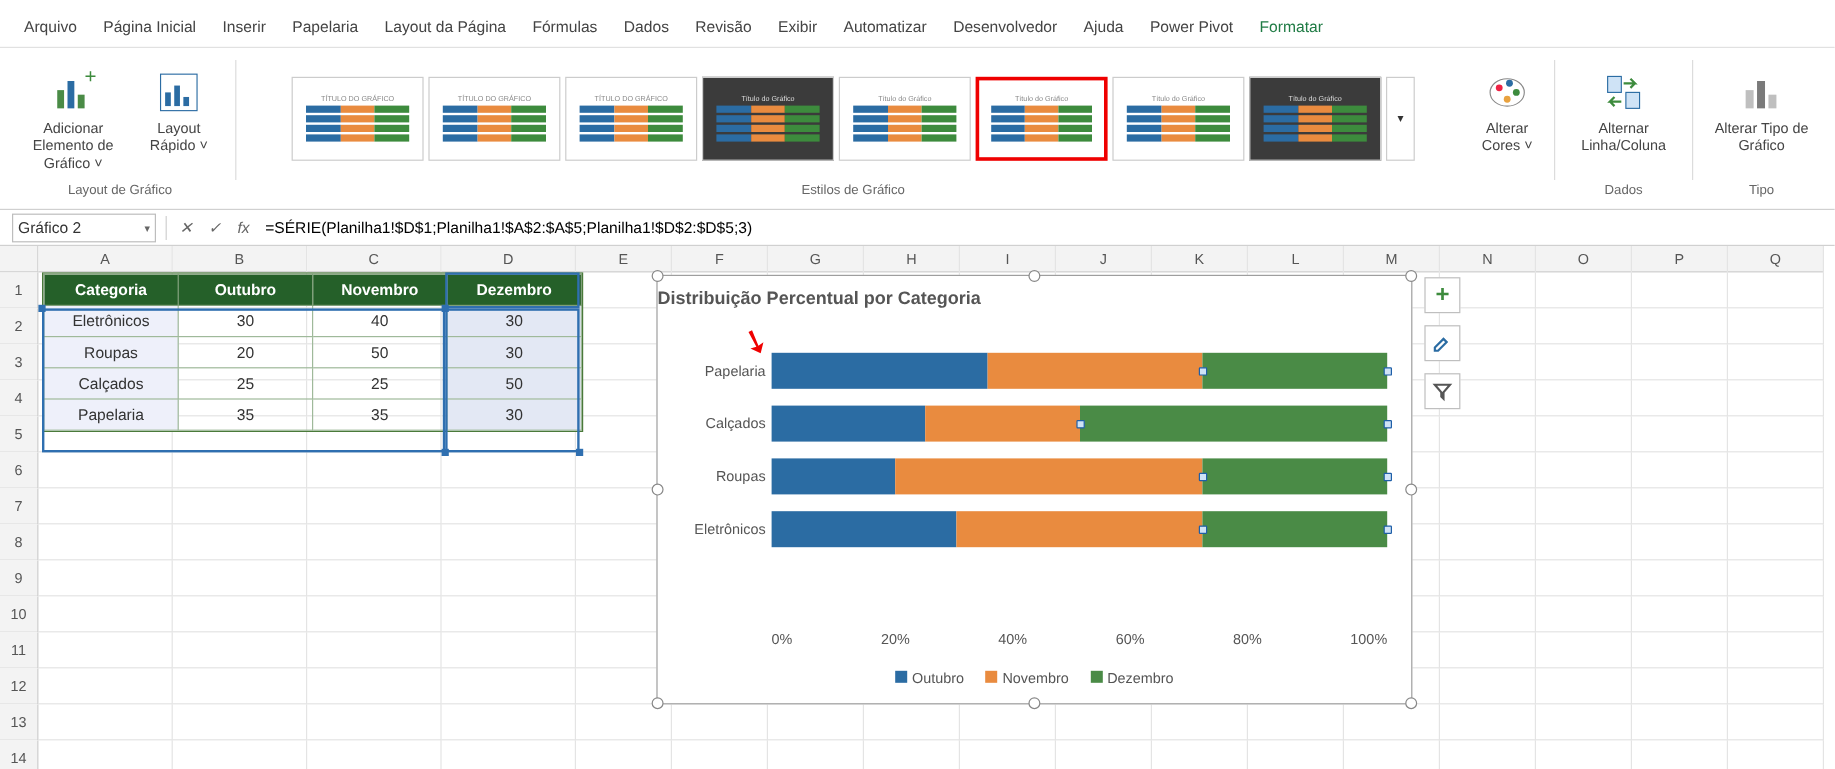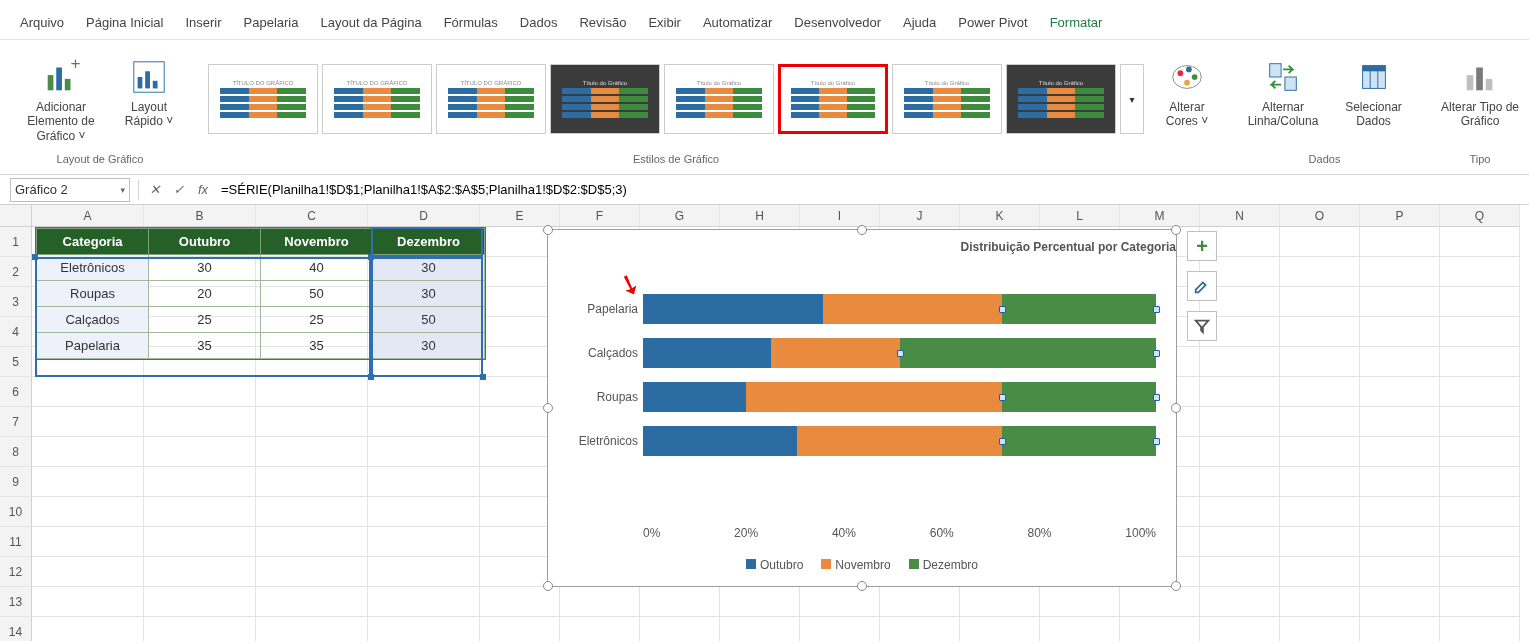--- a/index.html
+++ b/index.html
@@ -65,21 +65,21 @@
   .th-d-wrap{ position:absolute; border:2px solid #2f6fb0; pointer-events:none;}
 
   
   .chart-obj{ position:absolute; left:515px; top:2px; width:630px; height:358px; border:1px solid #9e9e9e; background:#fff;}
   .chart-handle{position:absolute;width:10px;height:10px;border:1px solid #888;background:#fff;border-radius:5px;}
   .chart-obj .h-tl{left:-5px;top:-5px;} .chart-obj .h-tr{right:-5px;top:-5px;}
   .chart-obj .h-bl{left:-5px;bottom:-5px;} .chart-obj .h-br{right:-5px;bottom:-5px;}
   .chart-obj .h-ml{left:-5px;top:50%;margin-top:-5px;} .chart-obj .h-mr{right:-5px;top:50%;margin-top:-5px;}
   .chart-obj .h-mt{top:-5px;left:50%;margin-left:-5px;} .chart-obj .h-mb{bottom:-5px;left:50%;margin-left:-5px;}
 
-  .chart-title{ text-align:right; font-weight:700; color:#555; font-size:12px; padding:10px 0 8px 0;}
+  .chart-title{ text-align:left; font-weight:700; color:#555; font-size:15px; padding:10px 0 8px 0;}
   .plot-area{ position:absolute; left:95px; right:20px; top:50px; bottom:70px;}
   .bar-row{ position:relative; height:30px; margin:14px 0; display:flex; align-items:center;}
   .bar-seg{ height:100%;}
   .seg1{background:#2b6ca3;} .seg2{background:#e98b3f;} .seg3{background:#4a8b46;}
   .y-lbl{ position:absolute; left:-85px; width:80px; text-align:right; font-size:12px; color:#555; top:50%; transform:translateY(-50%);}
   .sel-dot{ position:absolute; width:7px;height:7px;border:1px solid #1f5fa8;background:#cfe3f6;border-radius:1px;}
   .x-axis{ position:absolute; left:95px; right:20px; bottom:46px; display:flex; justify-content:space-between; font-size:12px; color:#555;}
   .legend{ position:absolute; bottom:14px; left:0; right:0; display:flex; justify-content:center; gap:18px; font-size:12px; color:#555;}
   .legend span.sq{ display:inline-block;width:10px;height:10px;margin-right:4px;}
 
@@ -346,29 +346,20 @@
   <div class="group">
     <div class="group-body">
       <div class="vbtn">
         <svg viewBox="0 0 40 40">
             <rect x="6" y="6" width="12" height="14" fill="#cfe3f6" stroke="#2b6ca3"></rect>
             <rect x="22" y="20" width="12" height="14" fill="#cfe3f6" stroke="#2b6ca3"></rect>
             <path d="M20 12 L30 12 L26 8 M30 12 L26 16" stroke="#3d8b3d" fill="none" stroke-width="2"></path>
             <path d="M18 28 L8 28 L12 24 M8 28 L12 32" stroke="#3d8b3d" fill="none" stroke-width="2"></path>
           </svg>
         <div class="lbl">Alternar Linha/Coluna</div>
-      </div>
-      <div class="vbtn" style="width:75px">
-        <svg viewBox="0 0 40 40">
-            <rect x="8" y="8" width="24" height="24" fill="#cfe3f6" stroke="#2b6ca3"></rect>
-            <rect x="8" y="8" width="24" height="6" fill="#2b6ca3"></rect>
-            <line x1="16" y1="8" x2="16" y2="32" stroke="#2b6ca3"></line>
-            <line x1="24" y1="8" x2="24" y2="32" stroke="#2b6ca3"></line>
-          </svg>
-        <div class="lbl">Selecionar Dados</div>
       </div>
     </div>
     <div class="group-label">Dados</div>
   </div>
   <div class="sep"></div>
   <div class="group">
     <div class="group-body">
       <div class="vbtn">
         <svg viewBox="0 0 40 40">
             <rect x="6" y="18" width="7" height="16" fill="#bfbfbf"></rect>

